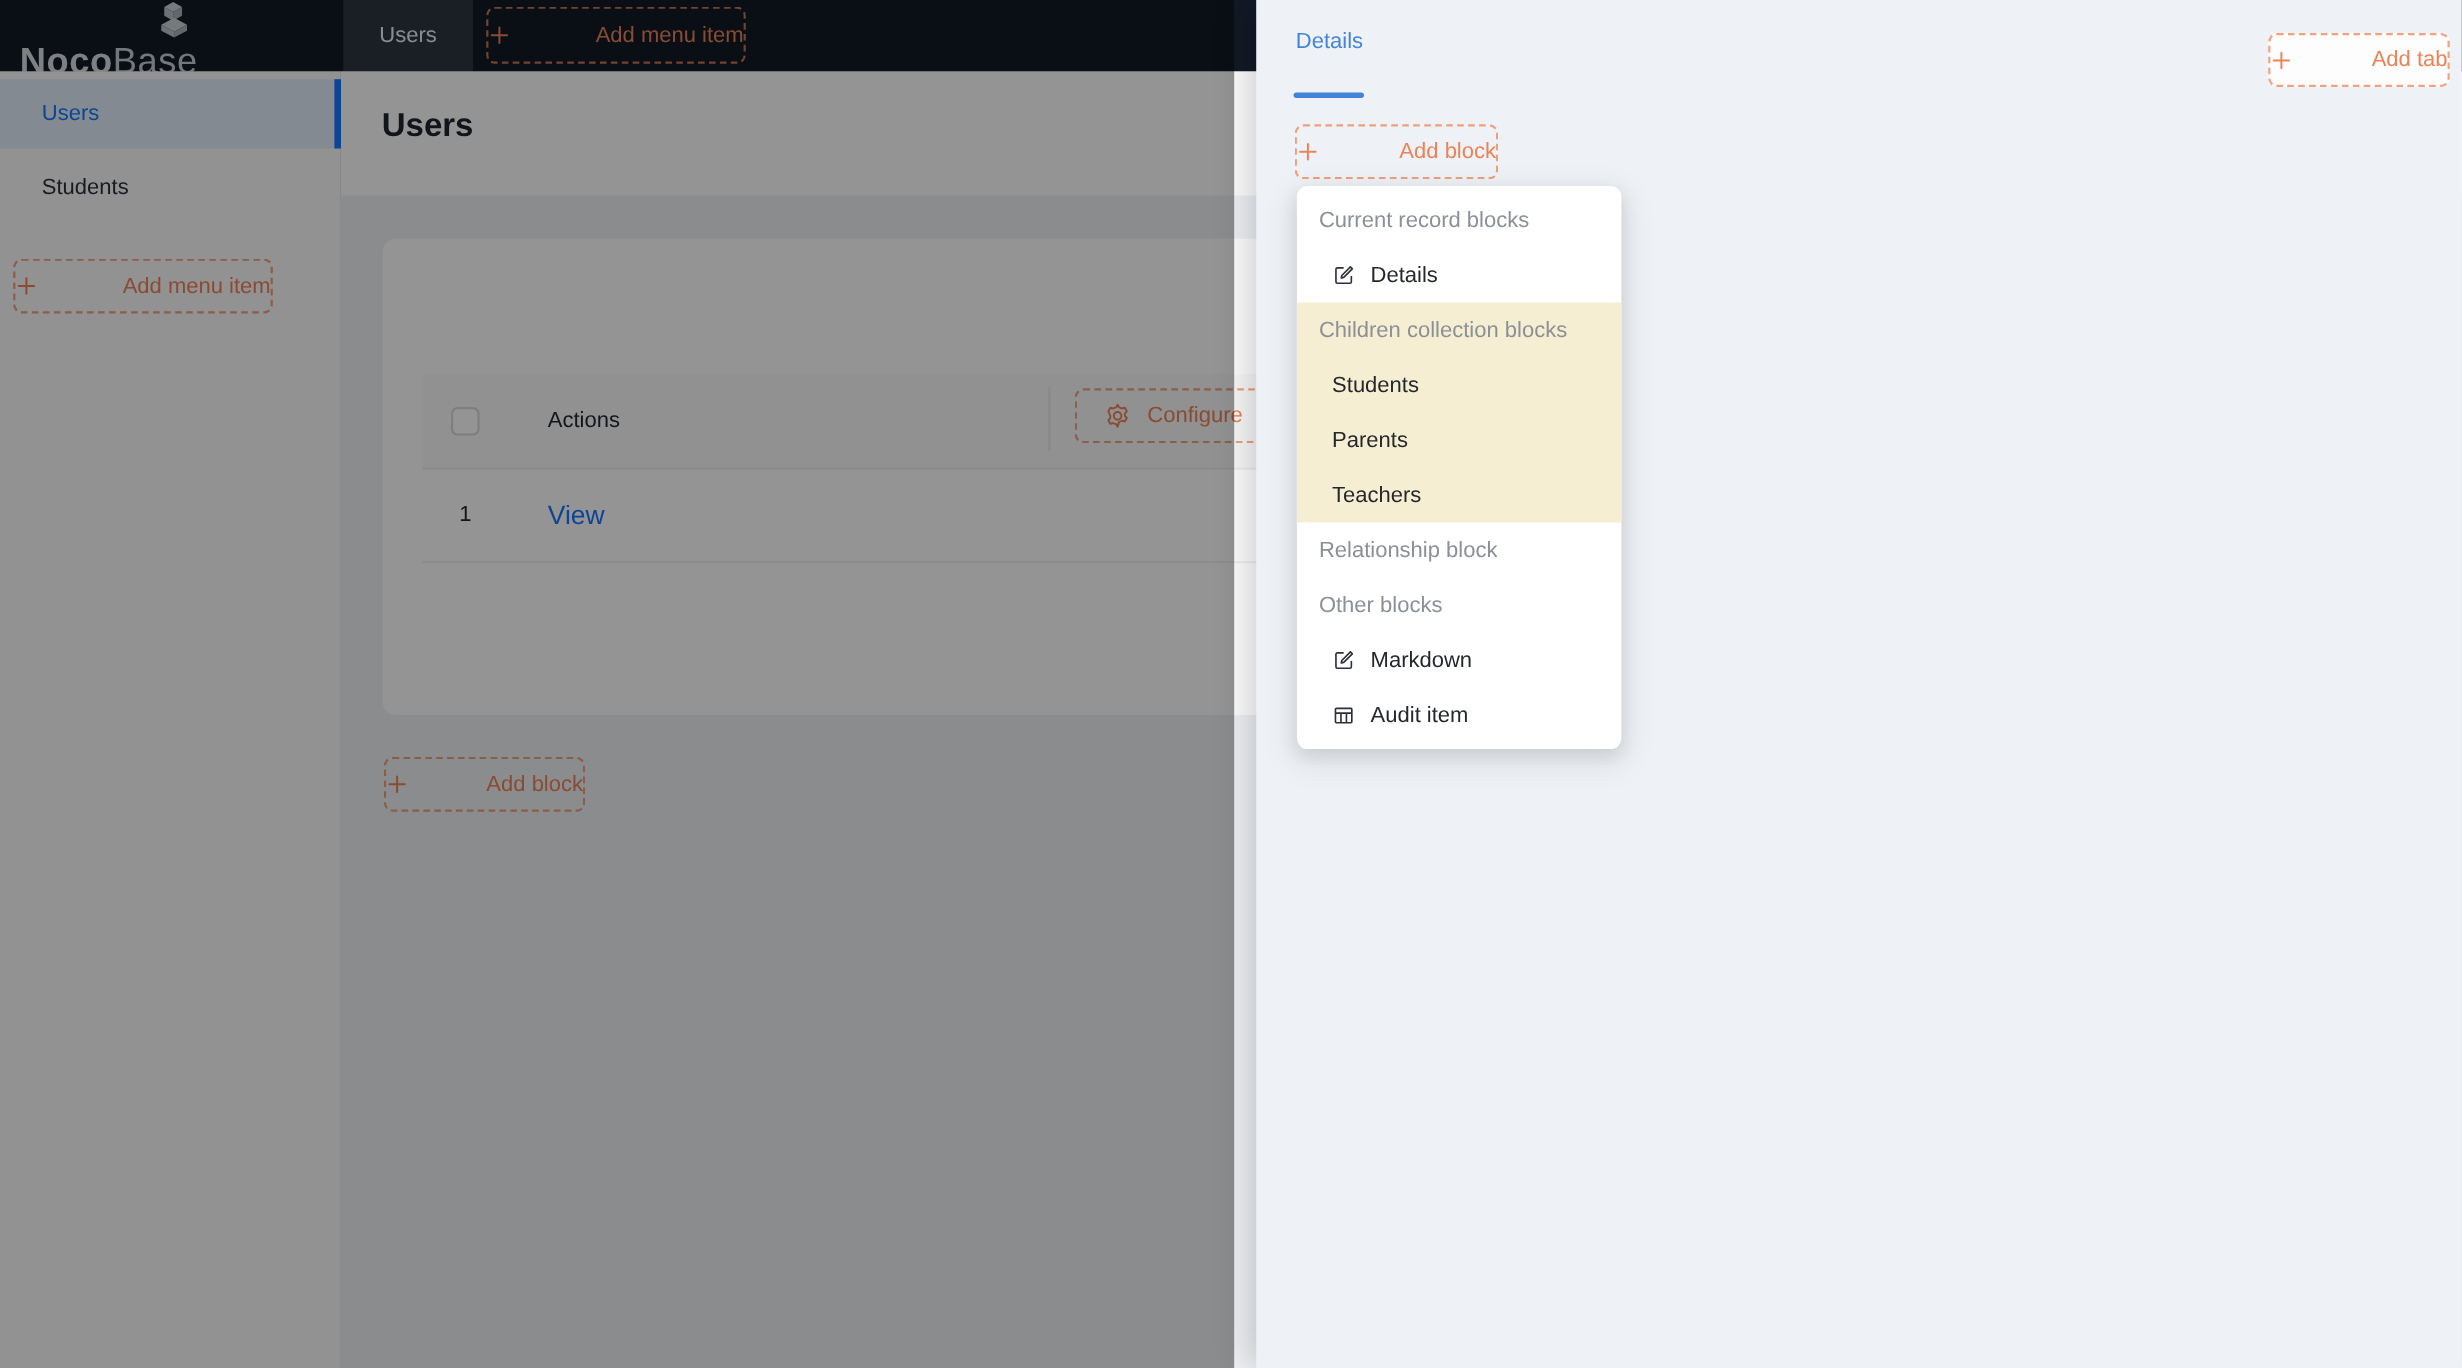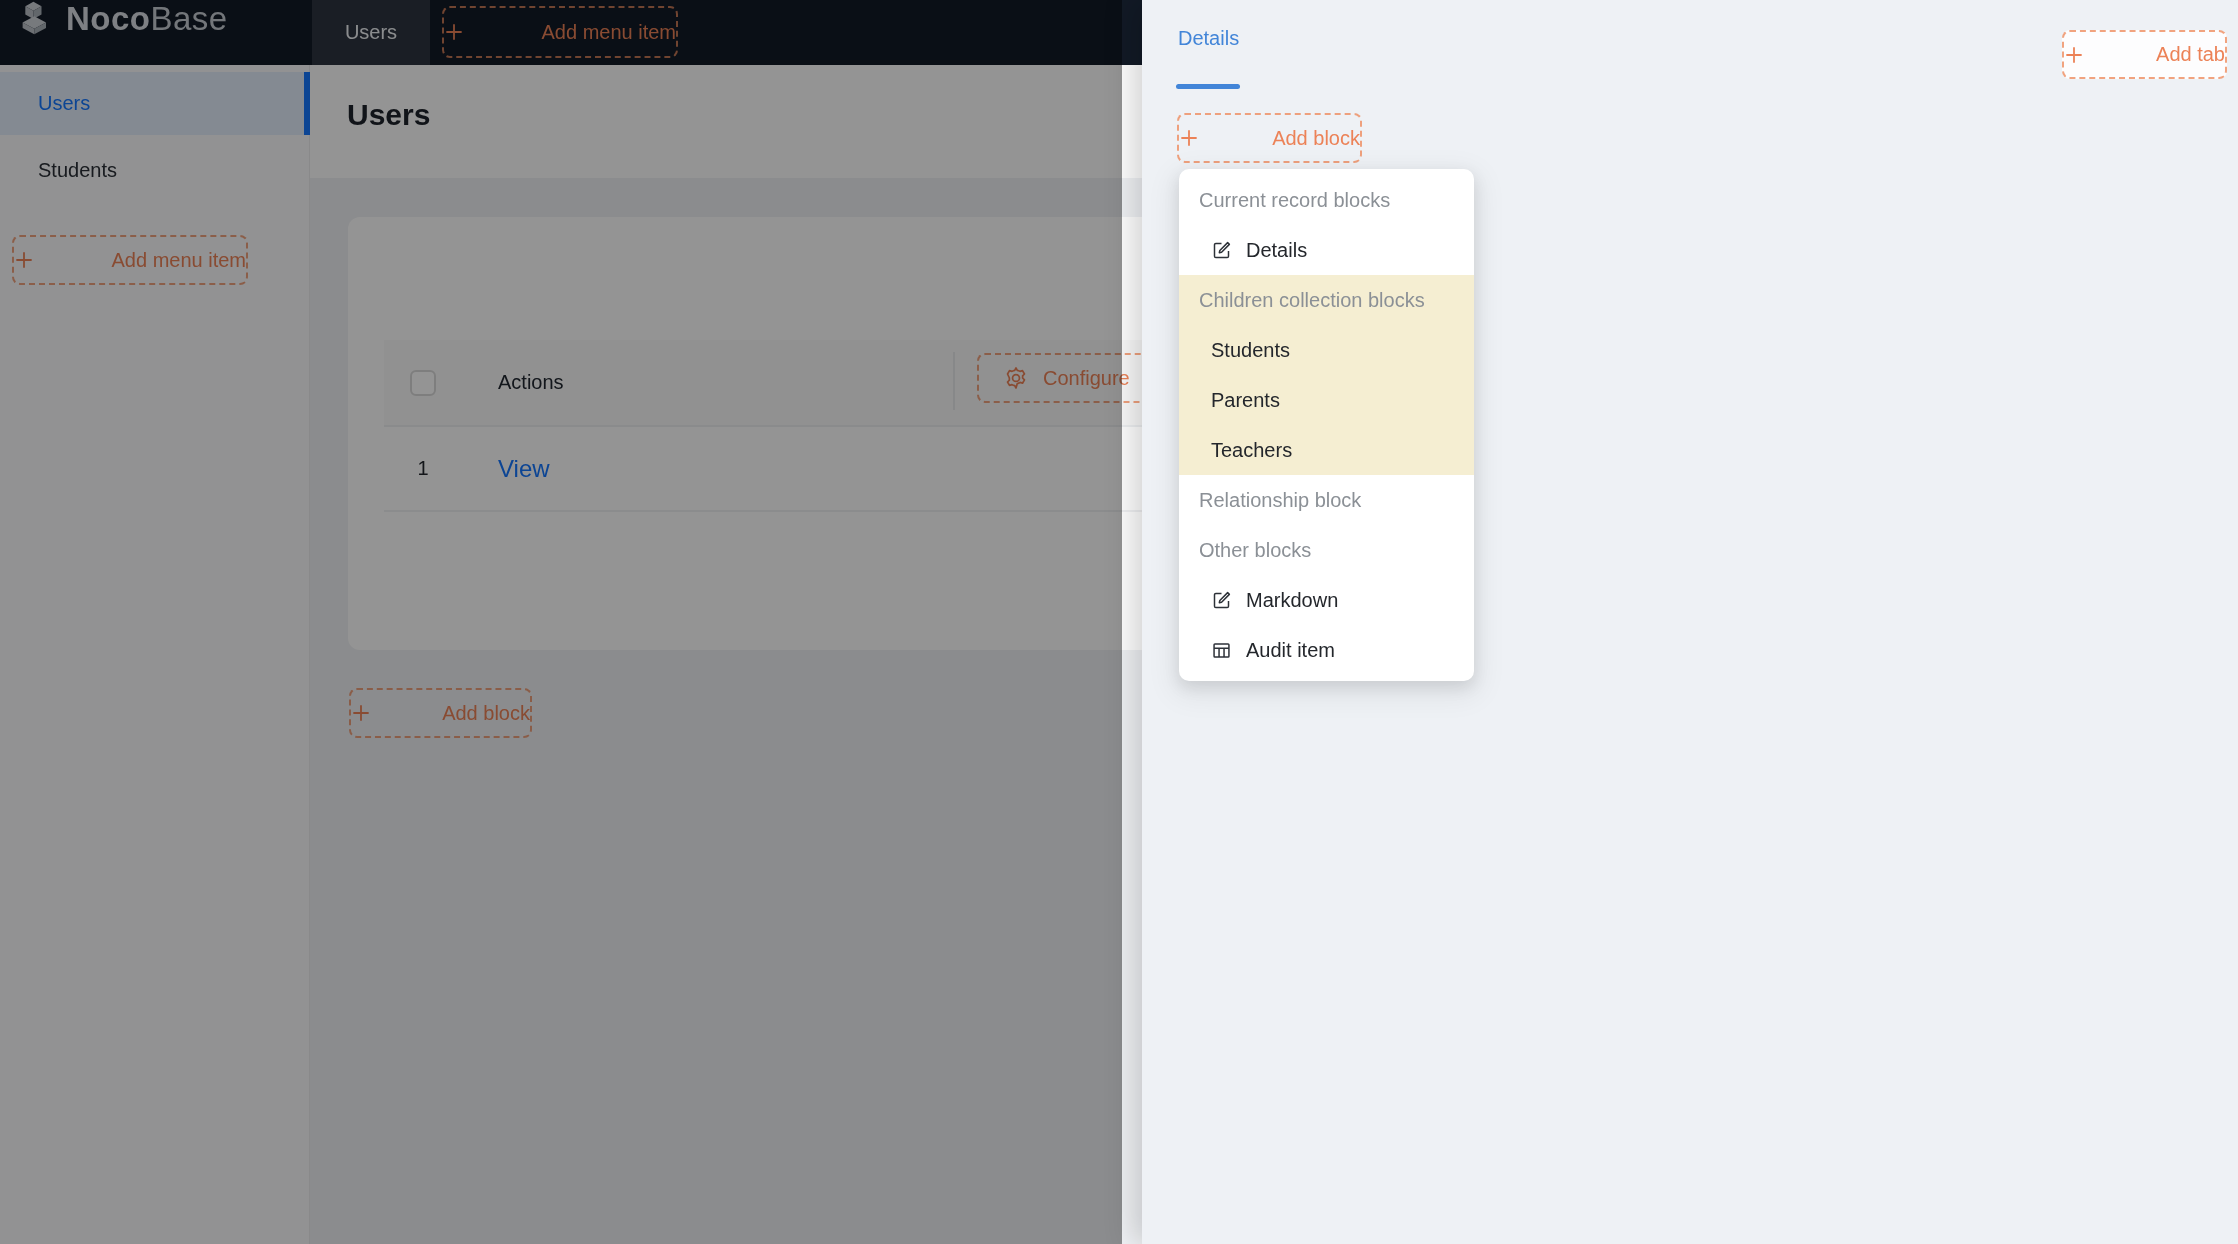--- a/index.html
+++ b/index.html
@@ -3,21 +3,21 @@
 <meta charset="utf-8">
 <style>
   html,body{margin:0;padding:0;background:#d7dade;}
   .stage{position:relative;width:2238px;height:1244px;overflow:hidden;
          background:#f0f2f5;font-family:"Liberation Sans",sans-serif;
          -webkit-font-smoothing:antialiased;}
   .stage *{box-sizing:border-box;}
 
   
   .top-header{position:absolute;left:0;top:0;width:2238px;height:65px;background:#121a26;}
-  .logo-wrap{position:absolute;left:18px;top:0;height:65px;display:flex;align-items:flex-start;gap:10px;}
+  .logo-wrap{position:absolute;left:18px;top:0;height:65px;display:flex;align-items:flex-end;flex-direction:column;}
   .logo-text{font-size:33px;letter-spacing:.5px;white-space:nowrap;}
   .logo-bold{font-weight:800;color:#d9dde3;}
   .logo-light{font-weight:300;color:#c6ccd3;}
   .header-tab{position:absolute;left:312px;top:0;width:118px;height:65px;
               background:rgba(255,255,255,0.12);color:#eef1f4;font-size:20px;
               display:flex;align-items:center;justify-content:center;cursor:pointer;}
 
   
   .dash-btn{display:flex;align-items:center;justify-content:space-between;gap:26px;
             border:2px dashed rgba(238,140,95,0.8);border-radius:8px;

